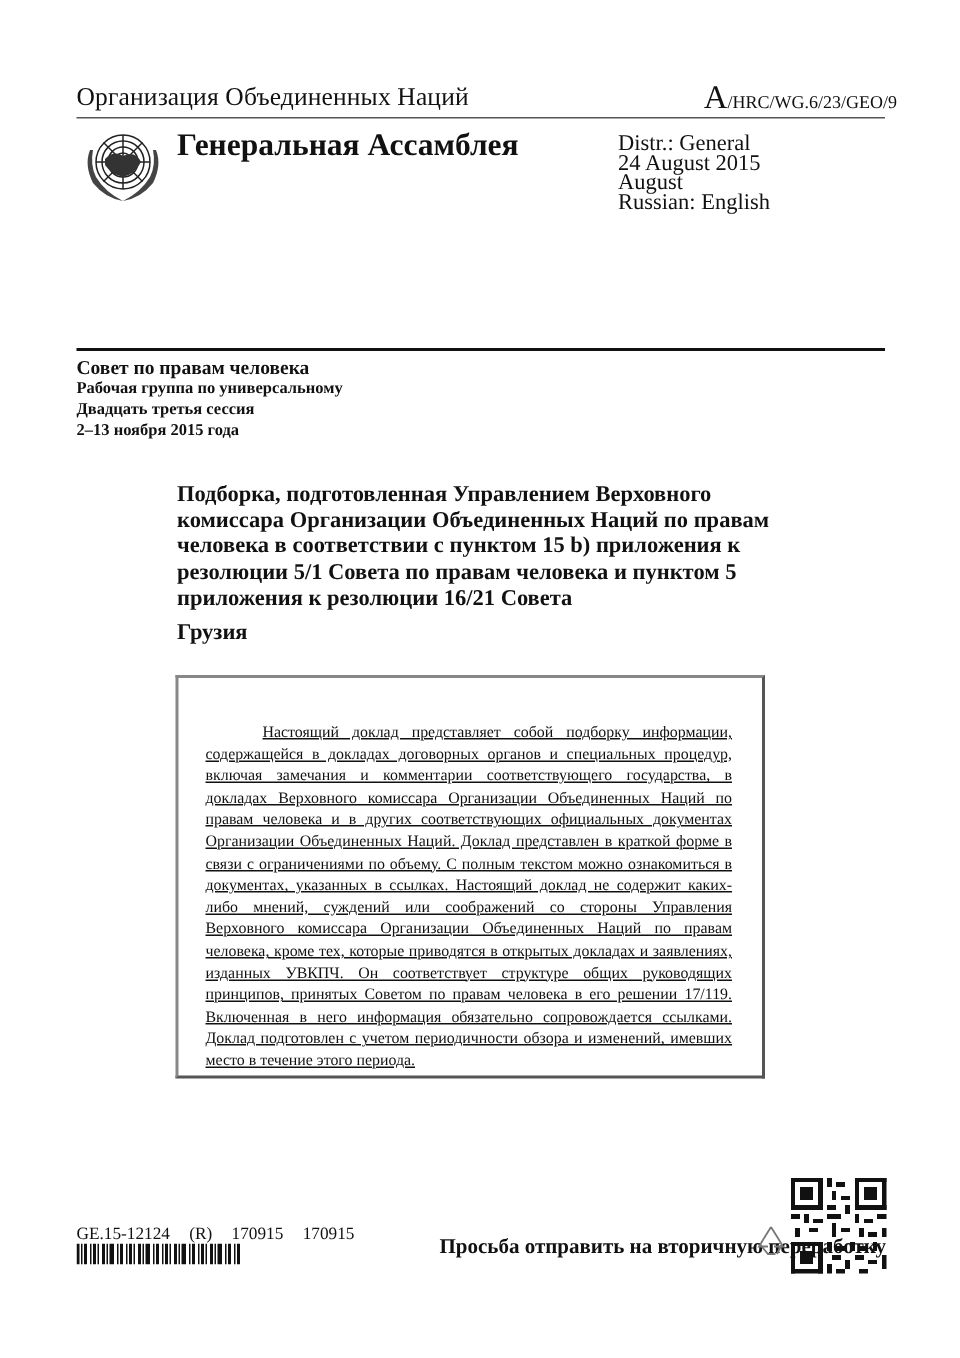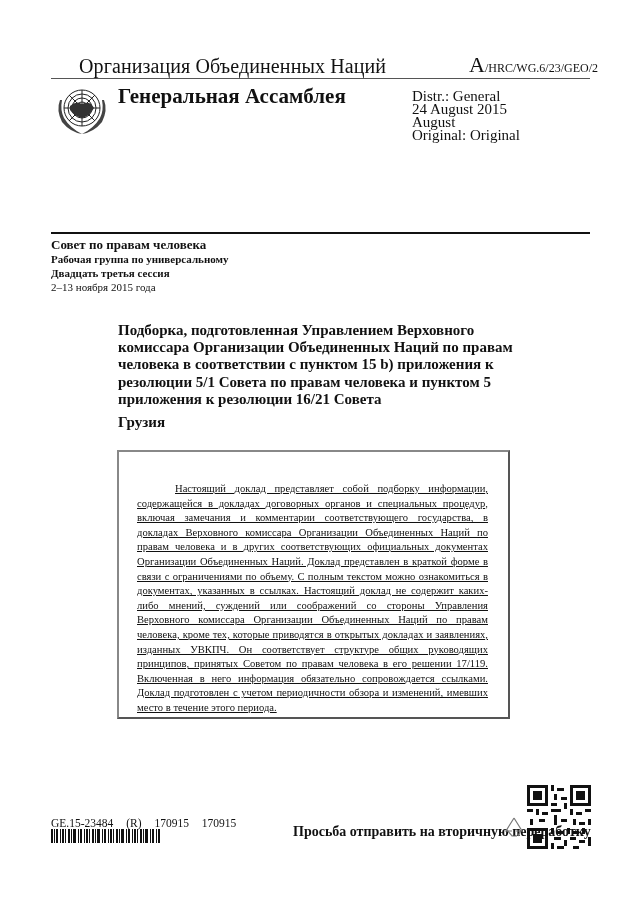--- a/index.html
+++ b/index.html
@@ -1,49 +1,49 @@
 <!DOCTYPE html>
 <html><head>
 <meta charset="utf-8">
 <style>
   html, body { margin:0; padding:0; background:#fff; }
   body { width:640px; height:905px; position:relative; overflow:hidden;
          font-family:"Liberation Serif","DejaVu Serif",serif; color:#111; }
   .abs { position:absolute; }
-  .org { left:51px; top:55px; font-size:20px; letter-spacing:0.1px;margin-left:28px; }
+  .org { left:51px; top:55px; font-size:17px; letter-spacing:0.1px; }
   .symbol { right:42px; top:52px; font-size:12px; white-space:nowrap; }
   .symbol .big { font-size:22px; }
   .rule1 { left:51px; top:78px; width:539px; height:1px; background:#555; }
   .emblem { left:52px; top:80px; width:60px; height:60px; }
   .assembly { left:118px; top:84px; font-size:21px; font-weight:bold; }
   .distr { left:412px; top:90px; font-size:15px; line-height:13px; }
   .rule2 { left:51px; top:232px; width:539px; height:2px; background:#111; }
   .council { left:51px; top:238px; font-size:12.5px; line-height:14px; }
   .council .b1 { font-weight:bold; font-size:13px; }
   .council .b2 { font-weight:bold; font-size:11px; line-height:14px; }
-  .council .n { font-size:11px; }
+  .council .n { font-size:11px;font-weight:bold; }
   .title { left:118px; top:322px; width:420px; font-size:15px; font-weight:bold; line-height:17.2px; }
   .country { left:118px; top:414px; font-size:15px; font-weight:bold; }
   .box { left:117px; top:450px; width:393px; height:269px; border:2px solid #888; box-sizing:border-box;
          border-right-color:#555; border-bottom-color:#555; }
   .summary { left:133px; top:478px; width:359px; font-size:10.6px; line-height:14.6px; text-align:justify; }
   .summary p { margin:4px; text-indent:38px;text-decoration:underline; }
   .footer-code { left:51px; top:817px; font-size:11.5px; word-spacing:10px; }
   .barcode { left:51px; top:829px; width:110px; height:14px; }
   .recycle-text { left:293px; top:824px; font-size:14px; font-weight:bold; }
   .recycle-icon { left:503px; top:816px; width:22px; height:22px; }
   .qr { left:527px; top:785px; width:64px; height:64px; }
 </style>
 </head>
 <body>
 
 <div class="abs org">Организация Объединенных Наций</div>
 
 <div class="abs symbol">
-  <span class="big">A</span><span>/HRC/WG.6/23/GEO/2</span>
+  <span class="big">A</span><span>/HRC/WG.6/23/GEO/9</span>
 </div>
 
 <div class="abs rule1"></div>
 
 <div class="abs emblem">
   <svg width="60" height="60" viewBox="0 0 60 60">
     <g fill="none" stroke="#222" stroke-width="1">
       <circle cx="30" cy="28" r="18"></circle>
       <circle cx="30" cy="28" r="14"></circle>
       <circle cx="30" cy="28" r="10"></circle>
@@ -60,21 +60,21 @@
     </g>
   </svg>
 </div>
 
 <div class="abs assembly">Генеральная Ассамблея</div>
 
 <div class="abs distr">
   <div>Distr.: General</div>
   <div>24 August 2015</div>
   <div>August</div>
-  <div>Original: Original</div>
+  <div>Russian: English</div>
 </div>
 
 <div class="abs rule2"></div>
 
 <div class="abs council">
   <div class="b1">Совет по правам человека</div>
   <div class="b2">Рабочая группа по универсальному</div>
   <div class="b2">Двадцать третья сессия</div>
   <div class="n">2–13 ноября 2015 года</div>
 </div>
@@ -82,21 +82,21 @@
 <div class="abs title">Подборка, подготовленная Управлением Верховного комиссара Организации Объединенных Наций по правам человека в соответствии с пунктом 15 b) приложения к резолюции 5/1 Совета по правам человека и пунктом 5 приложения к резолюции 16/21 Совета</div>
 
 <div class="abs country">Грузия</div>
 
 <div class="abs box"></div>
 <div class="abs summary">
   <p>Настоящий доклад представляет собой подборку информации, содержащейся в докладах договорных органов и специальных процедур, включая замечания и комментарии соответствующего государства, в докладах Верховного комиссара Организации Объединенных Наций по правам человека и в других соответствующих официальных документах Организации Объединенных Наций. Доклад представлен в краткой форме в связи с ограничениями по объему. С полным текстом можно ознакомиться в документах, указанных в ссылках. Настоящий доклад не содержит каких-либо мнений, суждений или соображений со стороны Управления Верховного комиссара Организации Объединенных Наций по правам человека, кроме тех, которые приводятся в открытых докладах и заявлениях, изданных УВКПЧ. Он соответствует структуре общих руководящих принципов, принятых Советом по правам человека в его решении 17/119. Включенная в него информация обязательно сопровождается ссылками. Доклад подготовлен с учетом периодичности обзора и изменений, имевших место в течение этого периода.</p>
 </div>
 
 <div class="abs footer-code">
-  <span>GE.15-23484 (R)</span>
+  <span>GE.15-12124 (R)</span>
   <span>170915</span>
   <span>170915</span>
 </div>
 
 <div class="abs barcode">
   <svg width="110" height="14" viewBox="0 0 110 14">
     <g fill="#111">
       <rect x="0" y="0" width="2" height="14"></rect>
         <rect x="3" y="0" width="1" height="14"></rect>
       <rect x="5" y="0" width="2" height="14"></rect>

